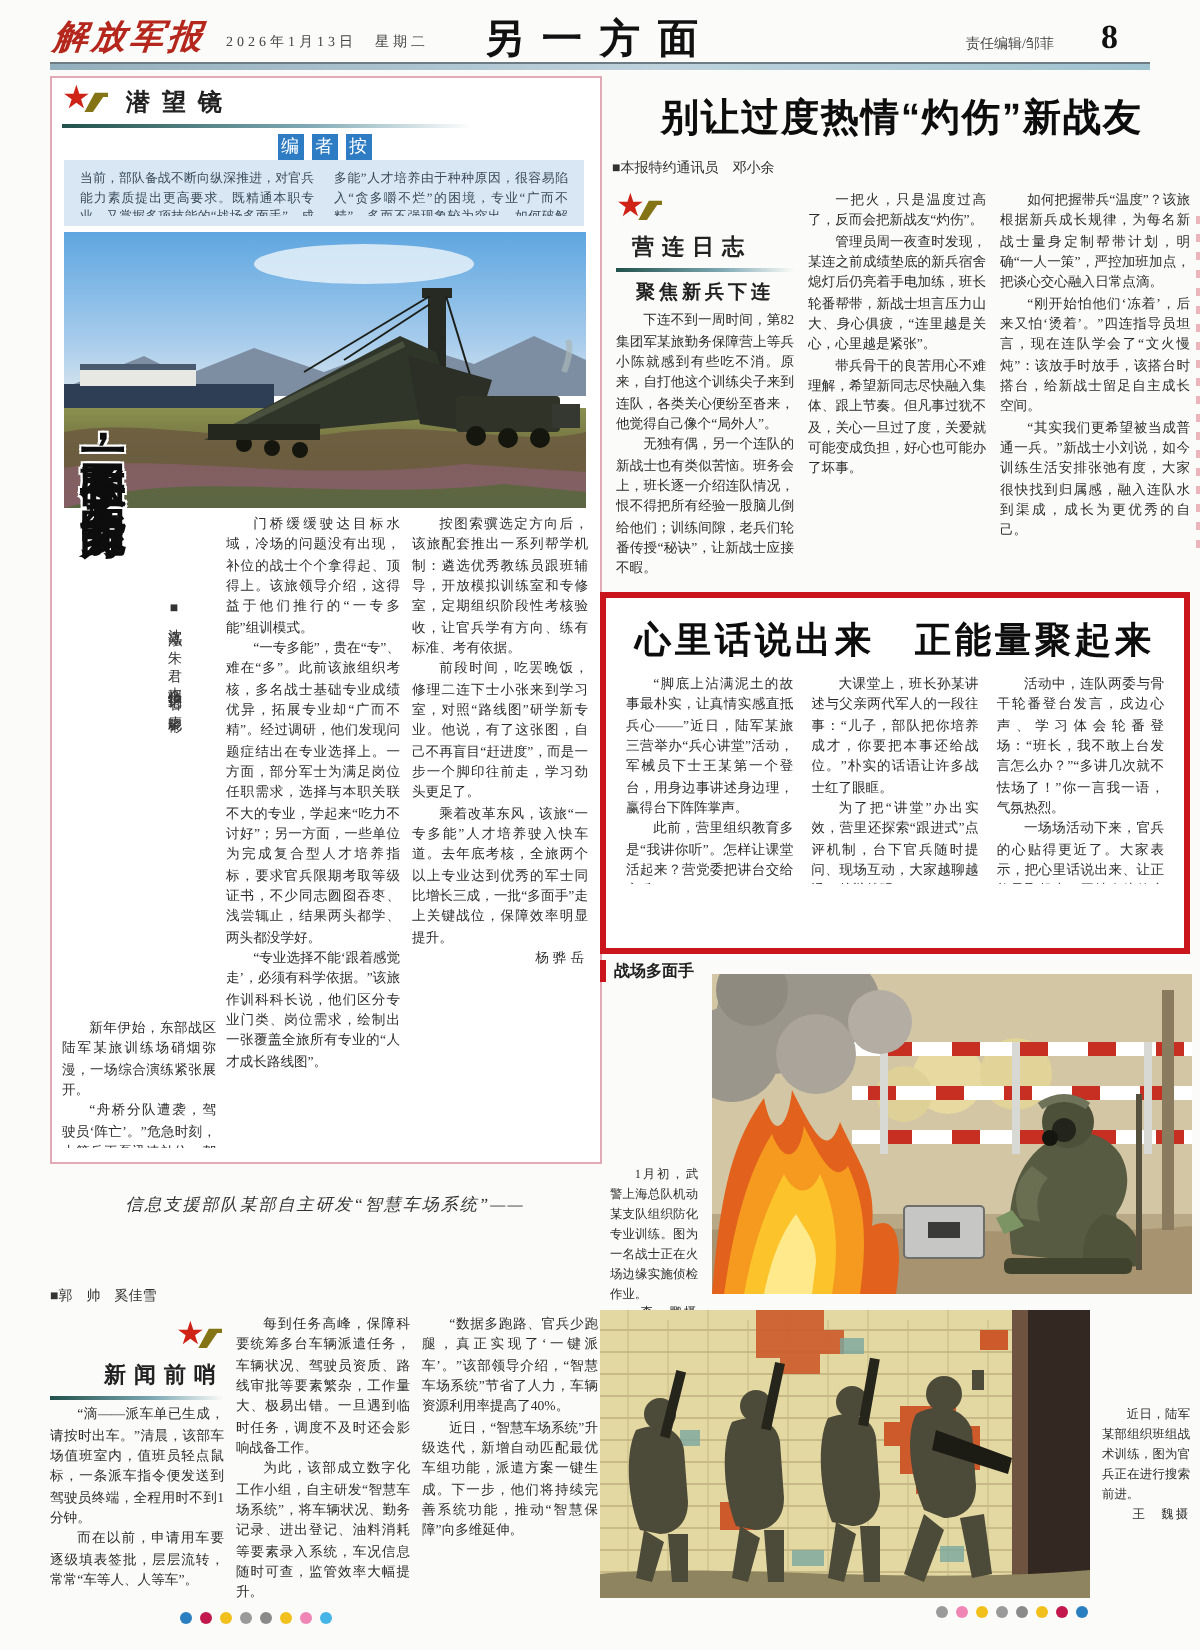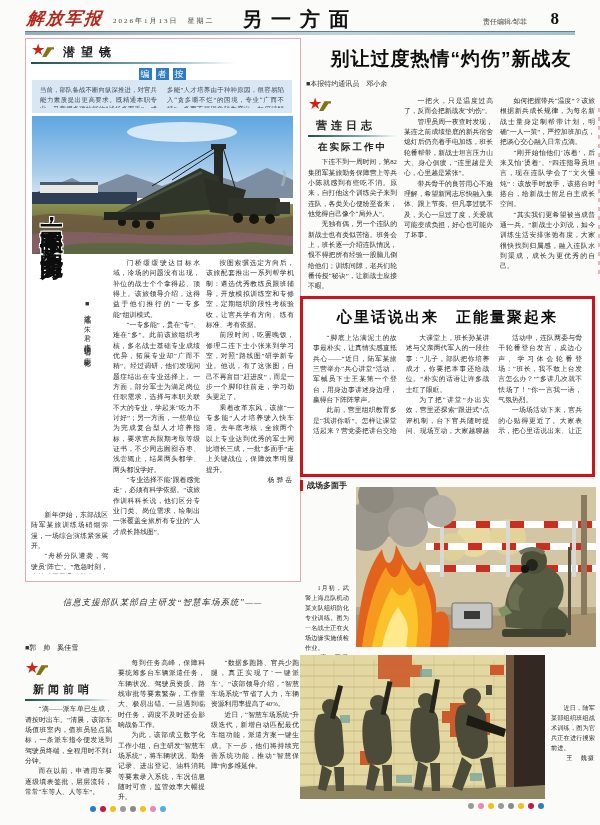--- a/index.html
+++ b/index.html
@@ -62,21 +62,21 @@
   .s-colA{position:absolute;left:308px;top:96px;width:89px;height:197px;}
   .s-colB{position:absolute;left:404px;top:96px;width:89px;height:197px;}
   .s-colC{position:absolute;left:500px;top:96px;width:95px;height:197px;}
   .journal-head{margin-bottom:1px;}
   .journal-head .sec-title{font-size:11px;letter-spacing:4px;}
   .journal-sub{text-align:center;font-weight:bold;font-size:9.5px;font-family:"Liberation Sans",sans-serif;
         margin:4px 0 3px;letter-spacing:2px;}
 
   
   .heart-box{position:absolute;left:300px;top:296px;width:289px;height:175px;border:3px solid #c9151b;background:#fff;}
-  .heart-head{text-align:center;font-size:15px;font-weight:900;font-family:"Liberation Sans",sans-serif;
+  .heart-head{text-align:center;font-size:18px;font-weight:900;font-family:"Liberation Sans",sans-serif;
         margin-top:9px;letter-spacing:2px;color:#0d0d0d;}
   .heart-byline{margin-top:4px;}
   .heart-cols{display:flex;gap:9px;padding:6px 10px 0;}
   .heart-col{flex:1;height:104px;}
 
   
   .field-label{position:absolute;left:300px;top:480px;font-size:8px;font-weight:bold;
         font-family:"Liberation Sans",sans-serif;border-left:3px solid #c9151b;padding-left:4px;line-height:11px;}
   .photo-fire{position:absolute;left:356px;top:487px;width:240px;height:160px;overflow:hidden;}
   .fire-caption{position:absolute;left:305px;top:583px;width:44px;font-size:6.2px;line-height:1.6;
@@ -90,21 +90,21 @@
 
   
   .disp-kicker{position:absolute;left:25px;top:597px;width:275px;text-align:center;font-size:8.5px;
         color:#333;letter-spacing:1px;font-style:italic;}
   .disp-head{position:absolute;left:25px;top:609px;width:275px;text-align:center;font-size:21px;
         font-weight:900;font-family:"Liberation Sans",sans-serif;color:#0d0d0d;}
   .disp-byline{position:absolute;left:25px;top:643px;width:275px;}
   .d-col1{position:absolute;left:25px;top:658px;width:87px;height:146px;}
   .d-col2{position:absolute;left:118px;top:658px;width:87px;height:146px;}
   .d-col3{position:absolute;left:211px;top:658px;width:88px;height:146px;}
-  .outpost-head{margin:2px 0 3px;}
+  .outpost-head{margin:2px 0 3px;text-align:right;}
   .outpost-head .sec-title{font-size:11px;letter-spacing:4px;}
   .crop-marks{position:absolute;right:0px;top:108px;width:2px;height:170px;opacity:.55;
         background:repeating-linear-gradient(#e07a88 0 4px,transparent 4px 9px);}
 </style>
 </head>
 <body>
 
 <div class="page">
 
   <div class="masthead">
@@ -191,21 +191,21 @@
   </div>
 
   <div class="scald-head">别让过度热情“灼伤”新战友</div>
   <div class="scald-byline byline-c">■本报特约通讯员　邓小余</div>
 
   <div class="s-colA">
     <div class="journal-head">
       <span class="star"></span><span class="sec-title">营连日志</span>
       <div class="sec-rule"></div>
     </div>
-    <div class="journal-sub">在实际工作中</div>
+    <div class="journal-sub">聚焦新兵下连</div>
     <div class="body-text" style="height:142px;">
         <p>下连不到一周时间，第82集团军某旅勤务保障营上等兵小陈就感到有些吃不消。原来，自打他这个训练尖子来到连队，各类关心便纷至沓来，他觉得自己像个“局外人”。</p>
         <p>无独有偶，另一个连队的新战士也有类似苦恼。班务会上，班长逐一介绍连队情况，恨不得把所有经验一股脑儿倒给他们；训练间隙，老兵们轮番传授“秘诀”，让新战士应接不暇。</p>
       </div>
   </div>
   <div class="body-text s-colB">
       <p>一把火，只是温度过高了，反而会把新战友“灼伤”。</p>
       <p>管理员周一夜查时发现，某连之前成绩垫底的新兵宿舍熄灯后仍亮着手电加练，班长轮番帮带，新战士坦言压力山大、身心俱疲，“连里越是关心，心里越是紧张”。</p>
       <p>带兵骨干的良苦用心不难理解，希望新同志尽快融入集体、跟上节奏。但凡事过犹不及，关心一旦过了度，关爱就可能变成负担，好心也可能办了坏事。</p>
     </div>

